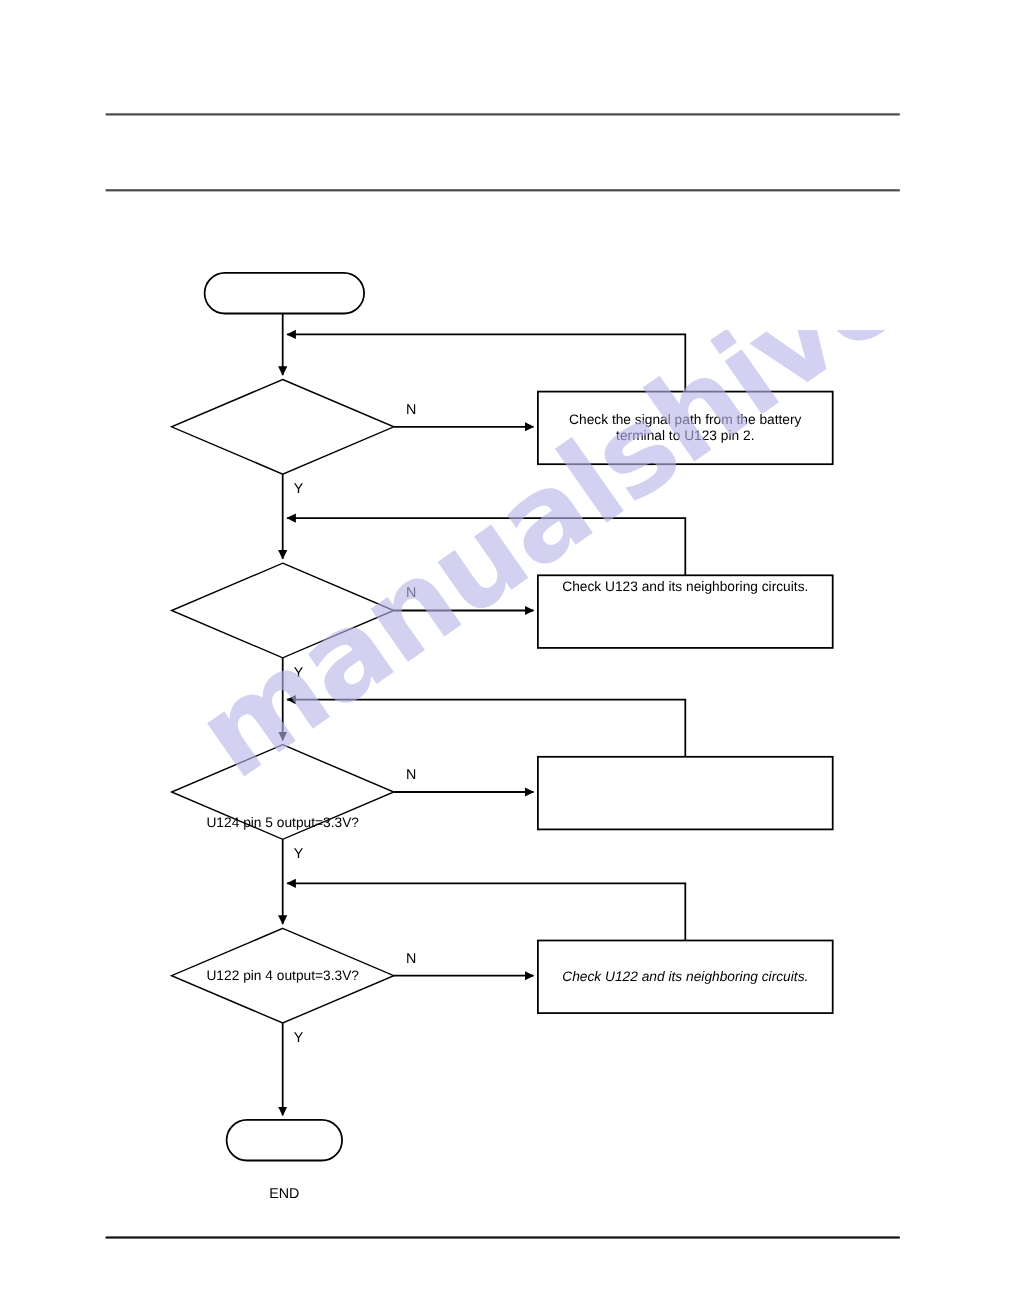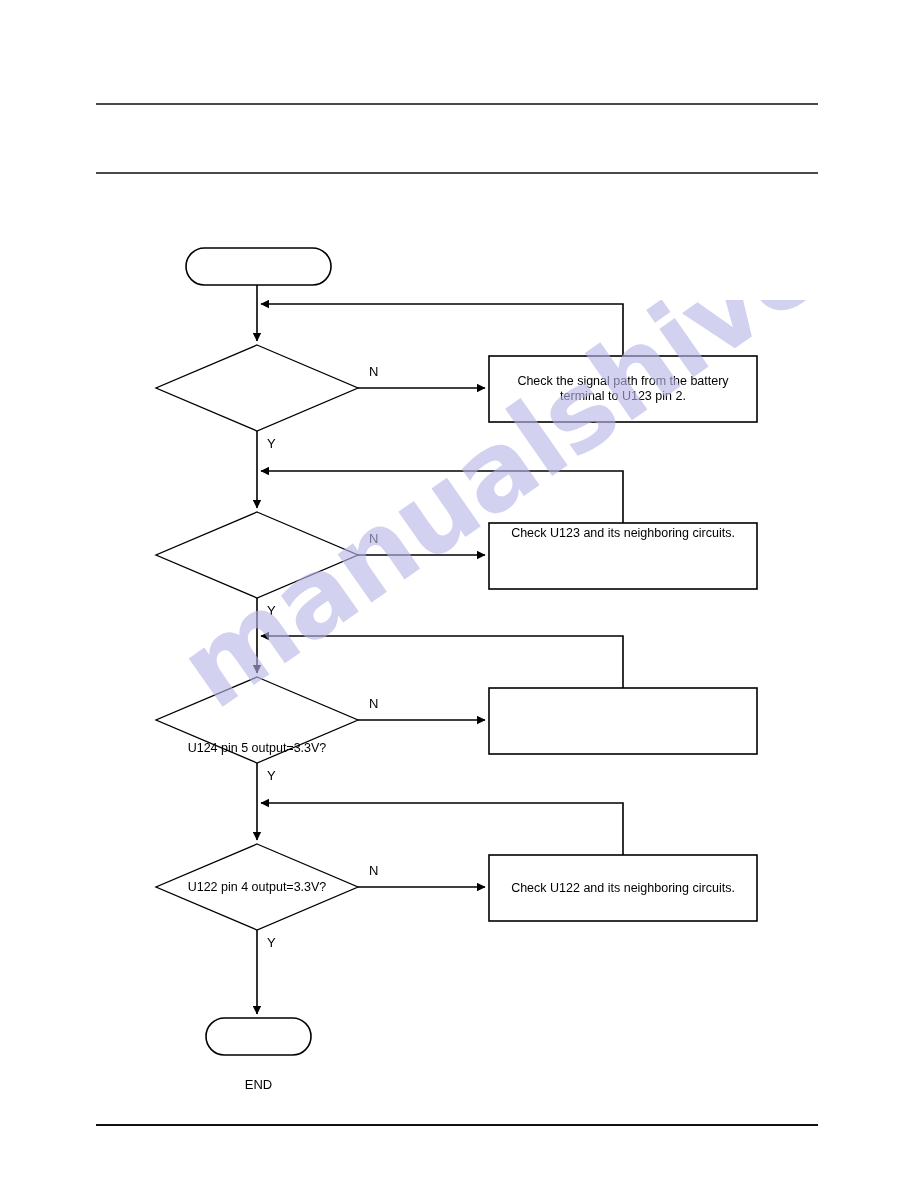--- a/index.html
+++ b/index.html
@@ -127,21 +127,21 @@
       </g>
     </svg>
 
 
     <div class="node-text dec-text" style="left:152px;top:705px;width:210px;height:30px;margin-top:28px;">U124 pin 5 output=3.3V?</div>
     <div class="node-text dec-text" style="left:152px;top:872px;width:210px;height:30px;">U122 pin 4 output=3.3V?</div>
 
     <div class="node-text box-text" style="left:494px;top:356px;width:258px;height:66px;">Check the signal path from the battery
 terminal to U123 pin 2.</div>
     <div class="node-text box-text" style="left:494px;top:500px;width:258px;height:66px;">Check U123 and its neighboring circuits.</div>
-    <div class="node-text box-text" style="left:494px;top:855px;width:258px;height:66px;">Check U122 and its neighboring circuits.</div>
+    <div class="node-text box-text" style="left:494px;top:855px;width:258px;height:66px;font-style:italic;">Check U122 and its neighboring circuits.</div>
 
     <div class="node-text term-text" style="left:206px;top:1018px;width:105px;height:37px;margin-top:48px;">END</div>
 
     <div class="branch-label" style="left:369px;top:364px;">N</div>
     <div class="branch-label" style="left:369px;top:531px;">N</div>
     <div class="branch-label" style="left:369px;top:696px;">N</div>
     <div class="branch-label" style="left:369px;top:863px;">N</div>
 
     <div class="branch-label" style="left:267px;top:436px;">Y</div>
     <div class="branch-label" style="left:267px;top:603px;">Y</div>

